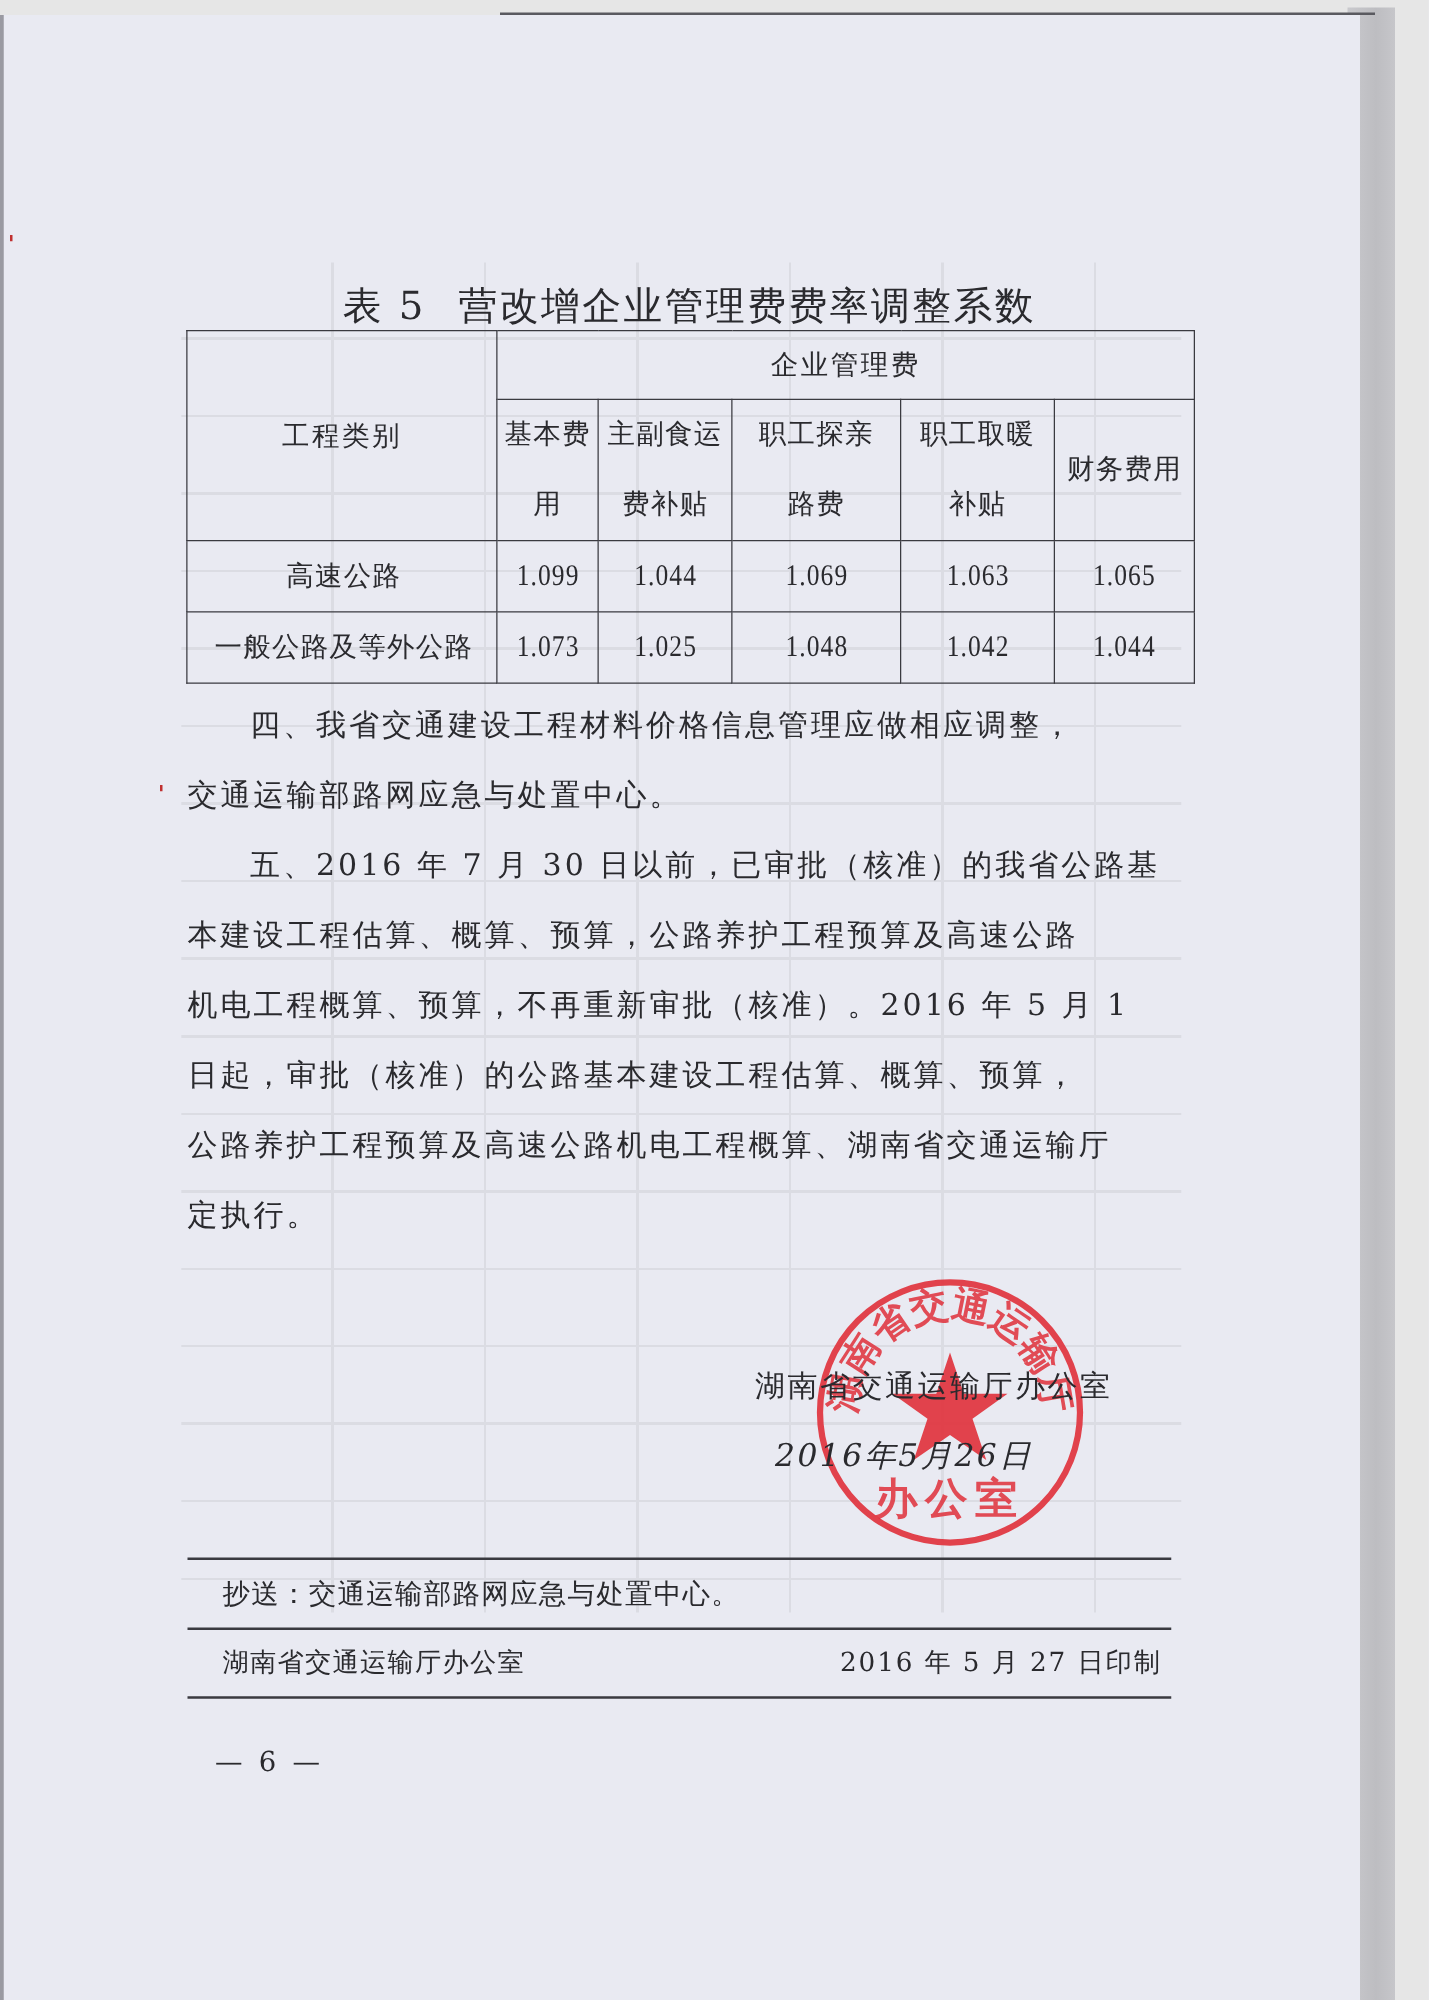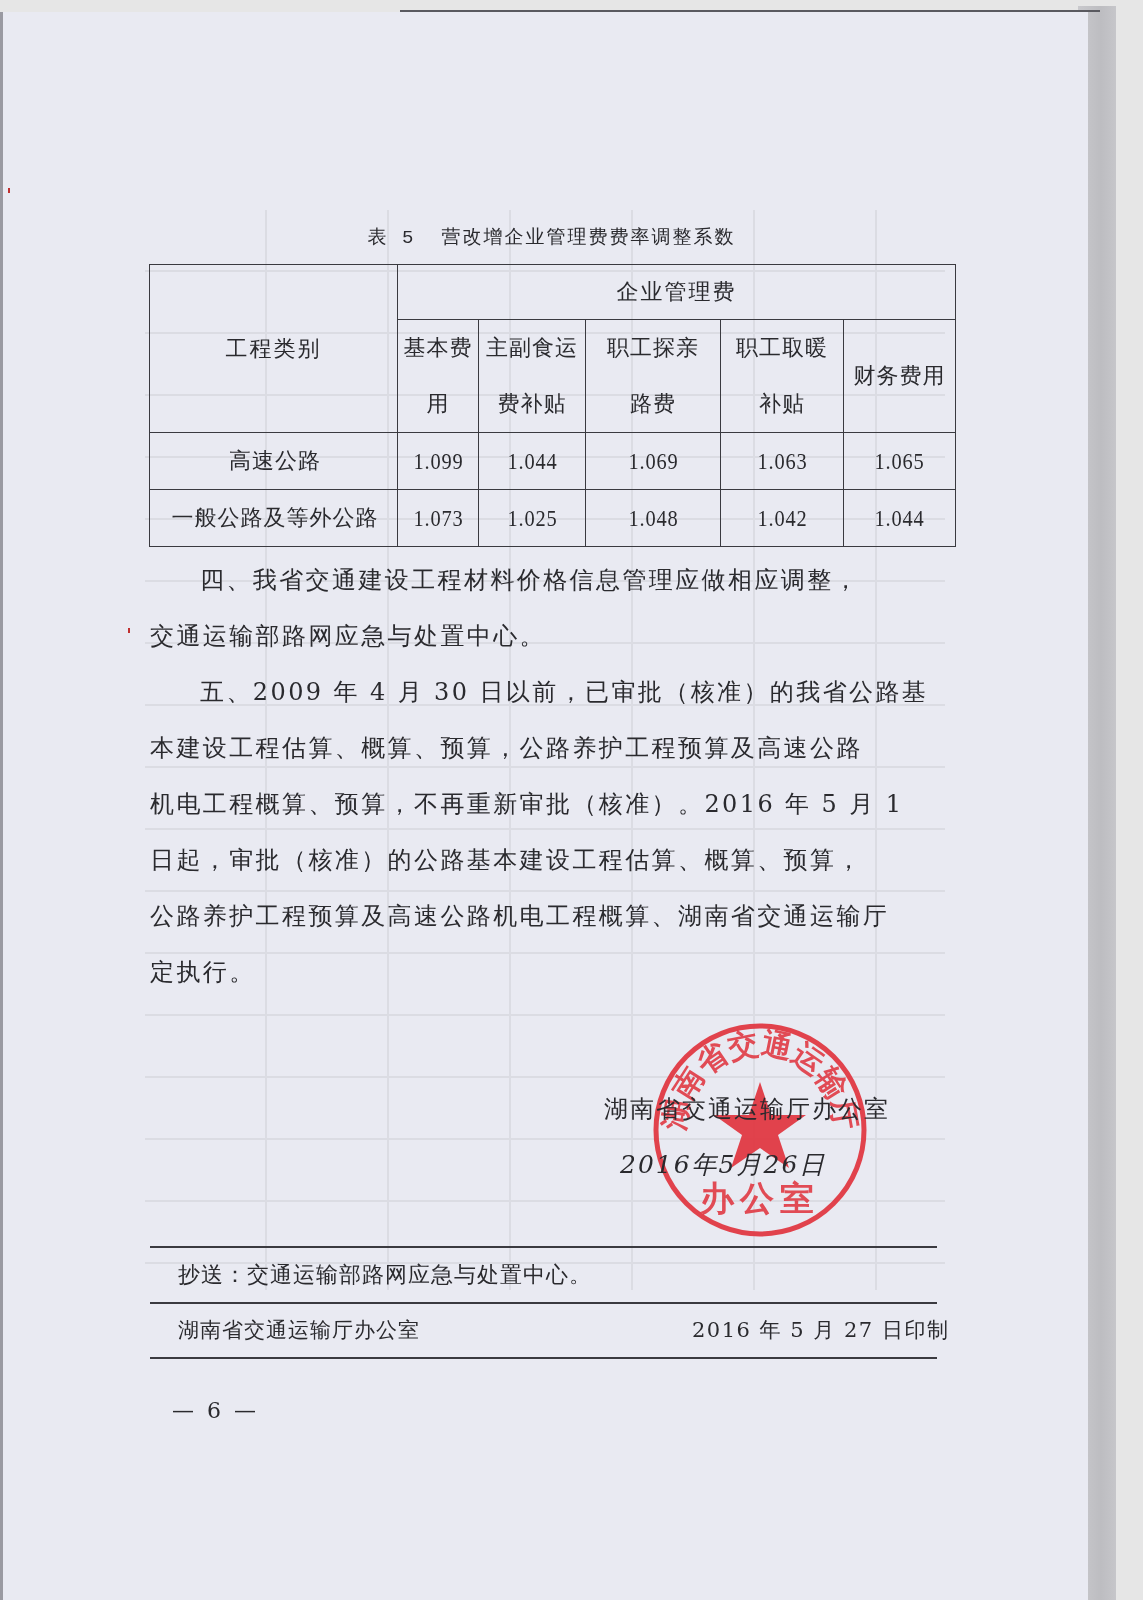--- a/index.html
+++ b/index.html
@@ -30,21 +30,21 @@
       position: absolute; left: 145px; top: 210px; width: 800px; height: 1080px;
       opacity: 0.08;
       background:
         repeating-linear-gradient(to bottom, transparent 0 60px, #444 60px 62px),
         repeating-linear-gradient(to right, transparent 0 120px, #444 120px 122px);
     }
     .abs { position: absolute; }
 
     .table-title {
       left: 148px; top: 224px; width: 807px;
-      text-align: center; font-size: 19px; letter-spacing: 2px; font-family: Liberation Mono, monospace;
+      text-align: center; font-size: 31px; letter-spacing: 2px;
     }
     .table-title .num { margin-right: 26px; }
 
     table.rates {
       position: absolute; left: 149px; top: 264px;
       border-collapse: collapse; table-layout: fixed;
       font-size: 22px;
     }
     table.rates td {
       border: 1.5px solid #3a3a40; padding: 0; text-align: center; vertical-align: middle;
@@ -68,21 +68,21 @@
     .sign-date {
       left: 620px; top: 1148px; font-size: 25px; letter-spacing: 2px; font-style: italic;
     }
     .seal {
       left: 650px; top: 1020px; width: 220px; height: 220px;
     }
 
     .rule { height: 2px; background: #3a3a40; left: 150px; width: 787px; }
     .cc-line { left: 178px; top: 1260px; font-size: 22px; letter-spacing: 1px; }
     .issuer { left: 178px; top: 1316px; font-size: 21px; letter-spacing: 1px; }
-    .print-date { left: 672px; top: 1316px; font-size: 21px; letter-spacing: 1.5px; margin-left: 20px; }
+    .print-date { left: 672px; top: 1316px; font-size: 21px; letter-spacing: 1.5px; }
     .page-number { left: 172px; top: 1398px; font-size: 22px; letter-spacing: 3px; }
 
     .mark { background: #c03030; width: 2px; height: 5px; }
   </style>
 </head>
 <body>
 
 <div class="page-shadow"></div>
 <div class="page"></div>
 <div class="top-edge abs"></div>
@@ -148,21 +148,21 @@
   </tr>
 </tbody>
   </table>
 
 <div class="abs para" style="top:552px;">
   <p class="indent">四、我省交通建设工程材料价格信息管理应做相应调整，</p>
   <p>交通运输部路网应急与处置中心。</p>
 </div>
 
 <div class="abs para" style="top:664px;">
-  <p class="indent">五、2009 年 4 月 30 日以前，已审批（核准）的我省公路基</p>
+  <p class="indent">五、2016 年 7 月 30 日以前，已审批（核准）的我省公路基</p>
   <p>本建设工程估算、概算、预算，公路养护工程预算及高速公路</p>
   <p>机电工程概算、预算，不再重新审批（核准）。2016 年 5 月 1</p>
   <p>日起，审批（核准）的公路基本建设工程估算、概算、预算，</p>
   <p>公路养护工程预算及高速公路机电工程概算、湖南省交通运输厅</p>
   <p>定执行。</p>
 </div>
 
 <svg class="abs seal" viewBox="0 0 220 220">
   <defs>
     <path id="sealArc" d="M 38 130 A 75 75 0 1 1 182 130"></path>

